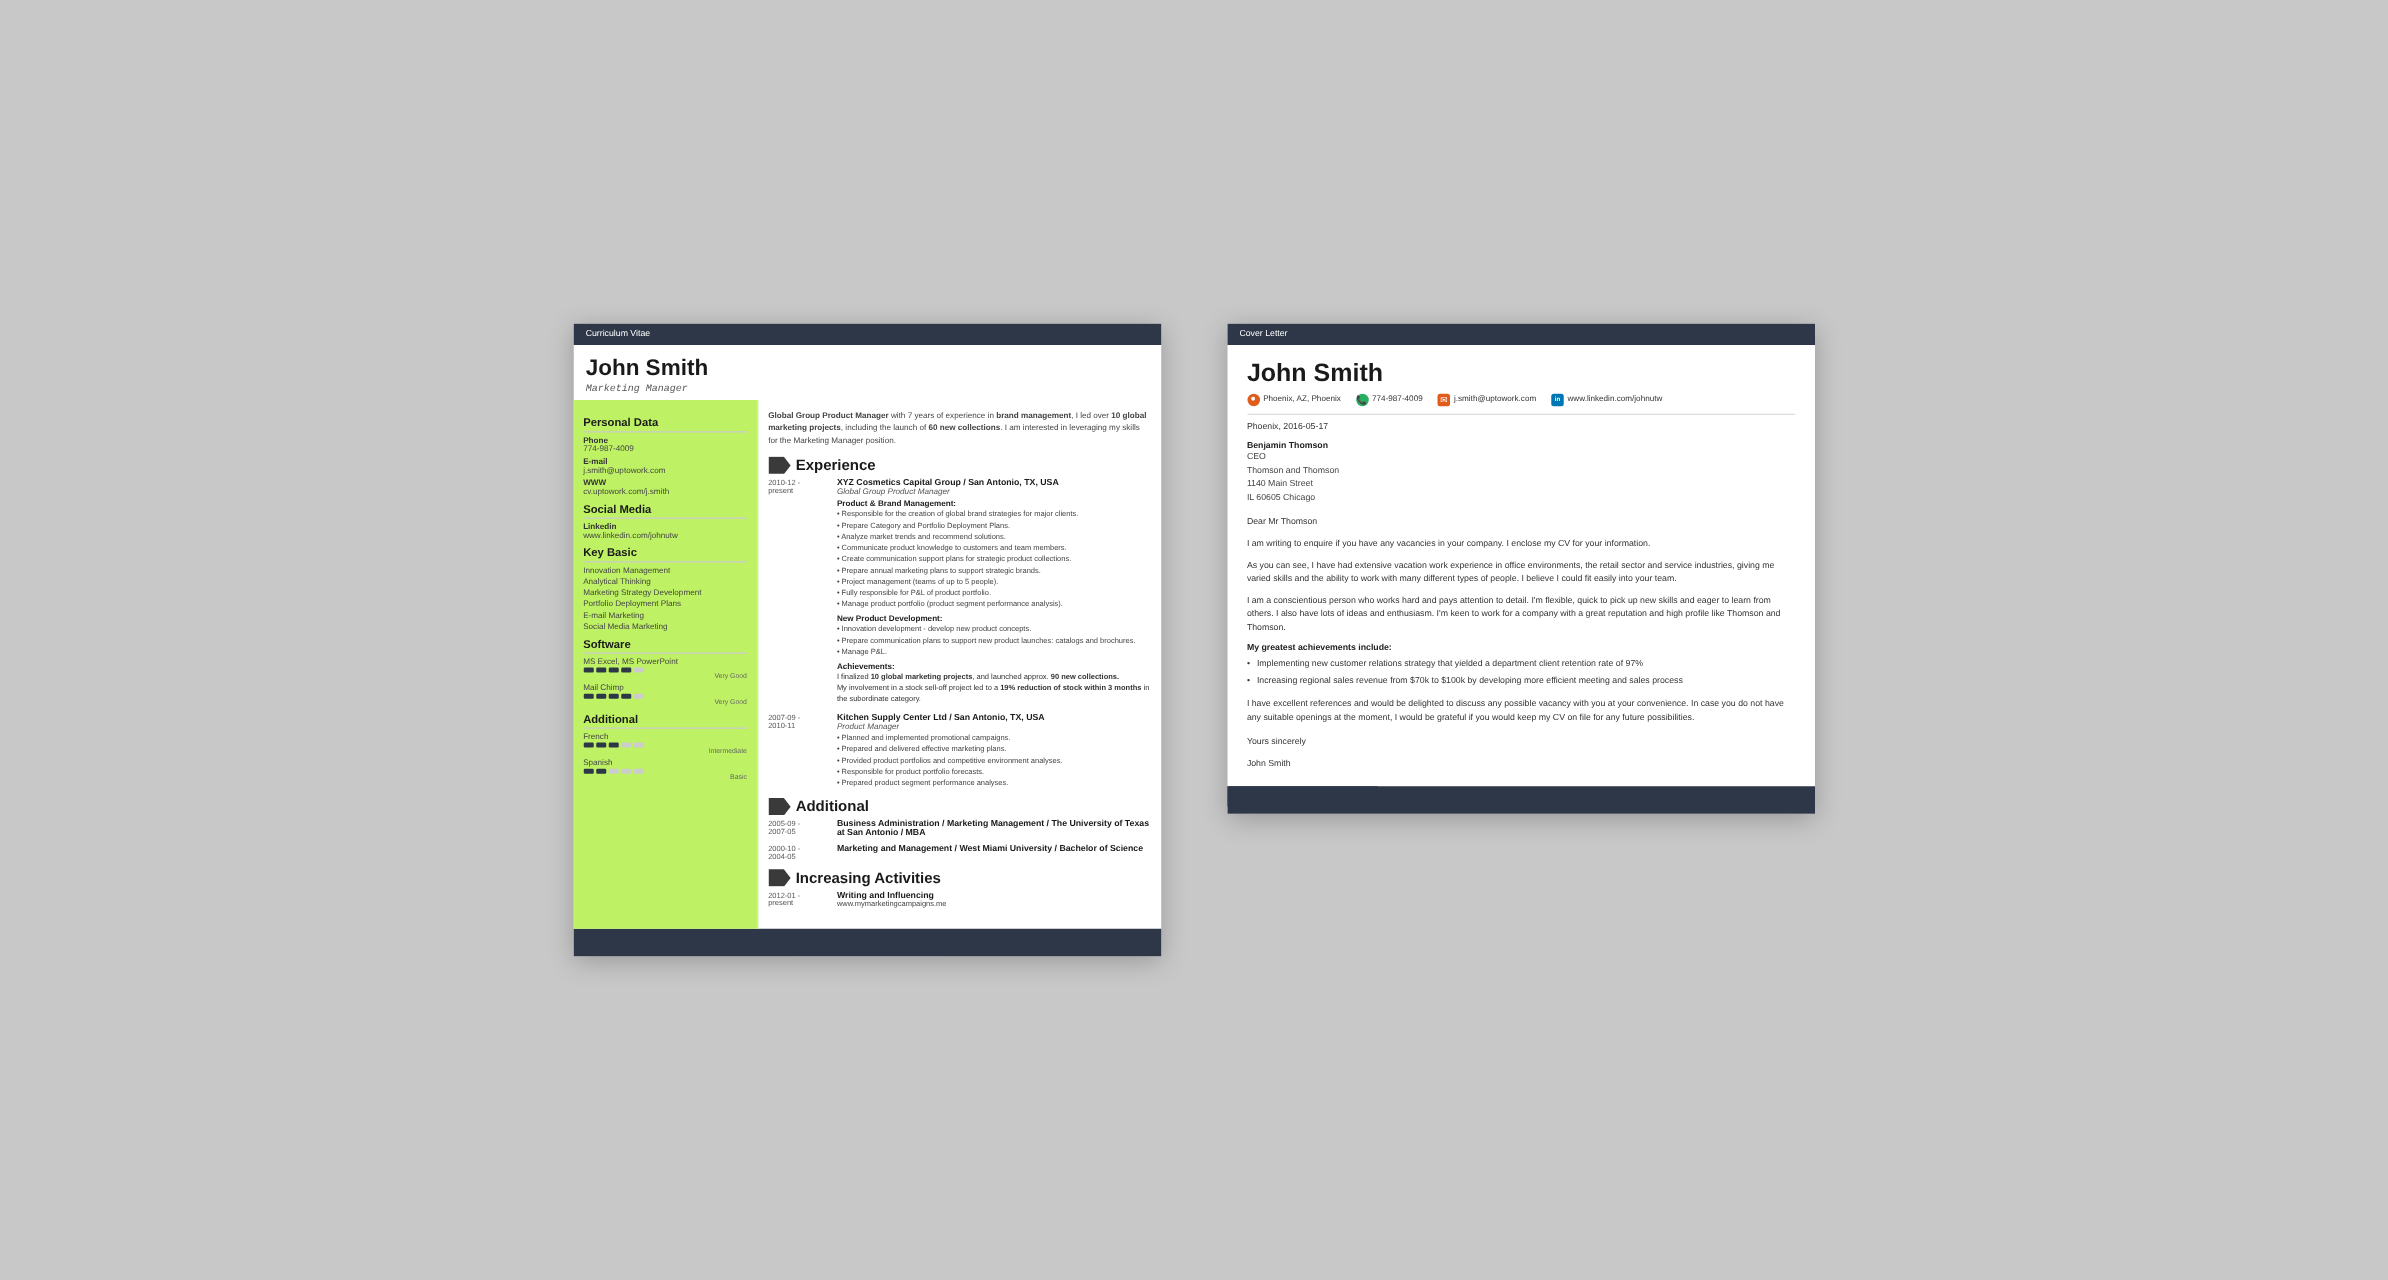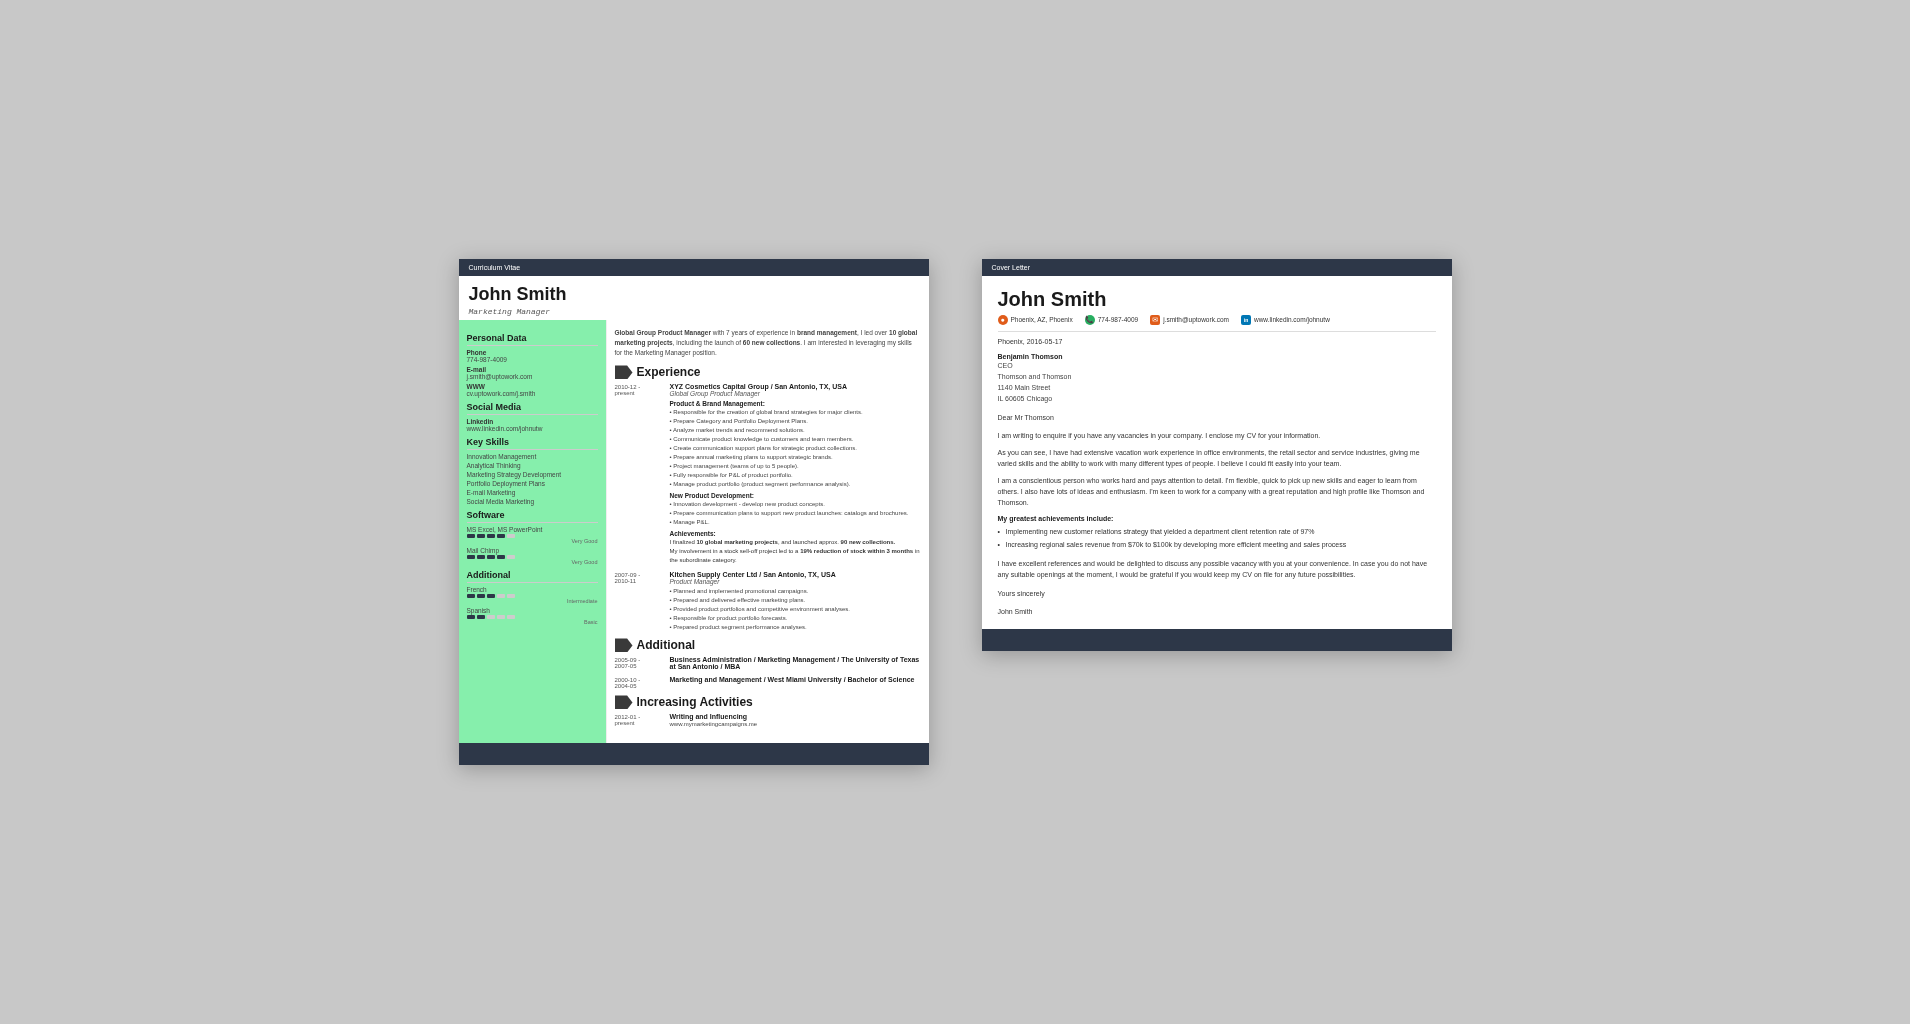--- a/index.html
+++ b/index.html
@@ -38,21 +38,21 @@
       padding: 5px 10px;
       font-size: 7px;
     }
 
     .cv-body {
       display: flex;
     }
 
     .cv-sidebar {
       width: 148px;
-      background: #86efac;
+      background: #bef264;
       padding: 8px;
       border-right: 1px solid #eee;
       flex-shrink: 0;
     }
 
     .cv-main {
       flex: 1;
       padding: 8px;
     }
 
@@ -373,21 +373,21 @@
         <div class="sidebar-value">774-987-4009</div>
         <div class="sidebar-label">E-mail</div>
         <div class="sidebar-value">j.smith@uptowork.com</div>
         <div class="sidebar-label">WWW</div>
         <div class="sidebar-value">cv.uptowork.com/j.smith</div>
 
         <div class="sidebar-section-title">Social Media</div>
         <div class="sidebar-label">Linkedin</div>
         <div class="sidebar-value">www.linkedin.com/johnutw</div>
 
-        <div class="sidebar-section-title">Key Skills</div>
+        <div class="sidebar-section-title">Key Basic</div>
         <div>
           <div class="skill-item">Innovation Management</div>
           <div class="skill-item">Analytical Thinking</div>
           <div class="skill-item">Marketing Strategy Development</div>
           <div class="skill-item">Portfolio Deployment Plans</div>
           <div class="skill-item">E-mail Marketing</div>
           <div class="skill-item">Social Media Marketing</div>
         </div>
 
         <div class="sidebar-section-title">Software</div>

